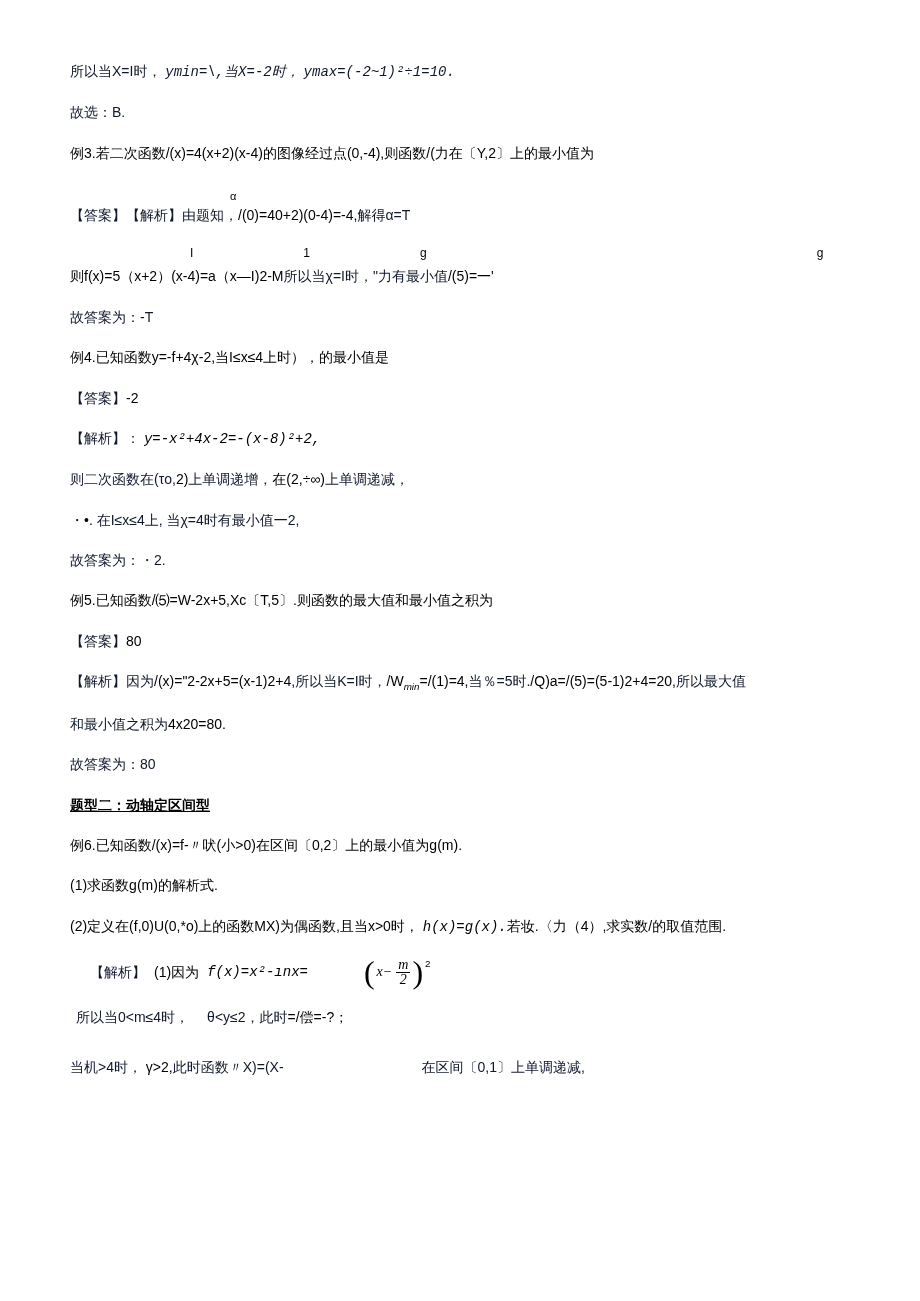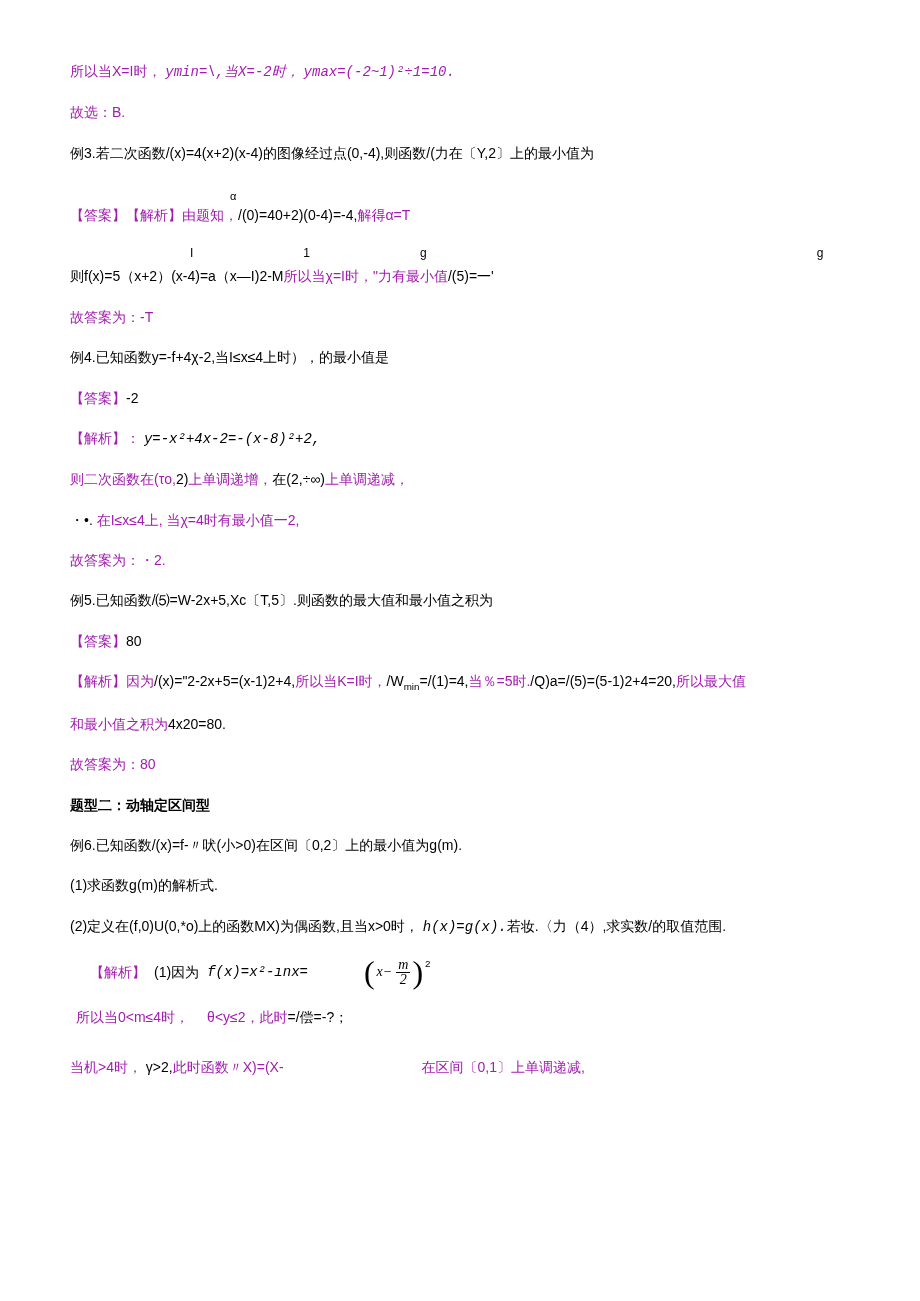--- a/index.html
+++ b/index.html
@@ -10,23 +10,23 @@
     background: #fff;
     margin: 0;
     padding: 60px 70px;
     width: 920px;
     box-sizing: border-box;
   }
   .line {
     margin-bottom: 18px;
     word-wrap: break-word;
   }
-  .red { color: #a21caf; }
+  .red { color: #0f172a; }
   .italic { font-style: italic; font-family: Liberation Mono, monospace; }
-  .bold { font-weight: bold; }
+  .bold { font-weight: bold; text-decoration: underline; }
   .sup-frac {
     display: flex;
     gap: 110px;
     margin-bottom: 2px;
     padding-left: 120px;
     font-size: 12px;
   }
   .formula-line {
     display: flex;
     align-items: center;
@@ -49,21 +49,21 @@
   }
   .frac-inner .num { border-bottom: 1px solid #000; padding: 0 2px; }
   .frac-inner .den { padding: 0 2px; }
   .ocr-row {
     display: flex;
     align-items: center;
     gap: 18px;
     flex-wrap: wrap;
   }
   .spacer-40 { flex: 0 0 40px; }
-  sub { font-size: 0.7em; }
+  sub { font-size: 0.7em; font-style: italic; }
   sup { font-size: 0.7em; }
 </style>
 </head>
 <body>
 
 <div class="line">
   <span class="red">所以当X=I时，</span>
   <span class="red italic">ymin=\,当X=-2时，</span>
   <span class="red italic">ymax=(-2~1)²÷1=10.</span>
 </div>

